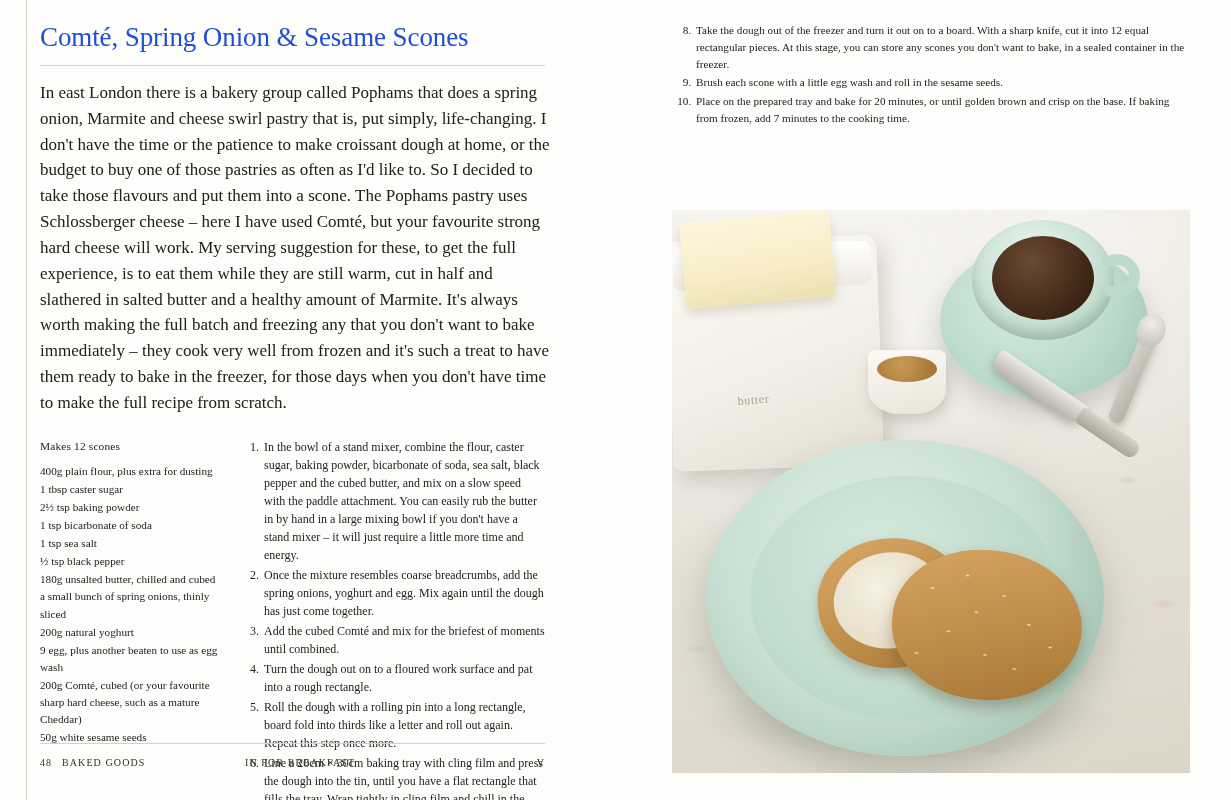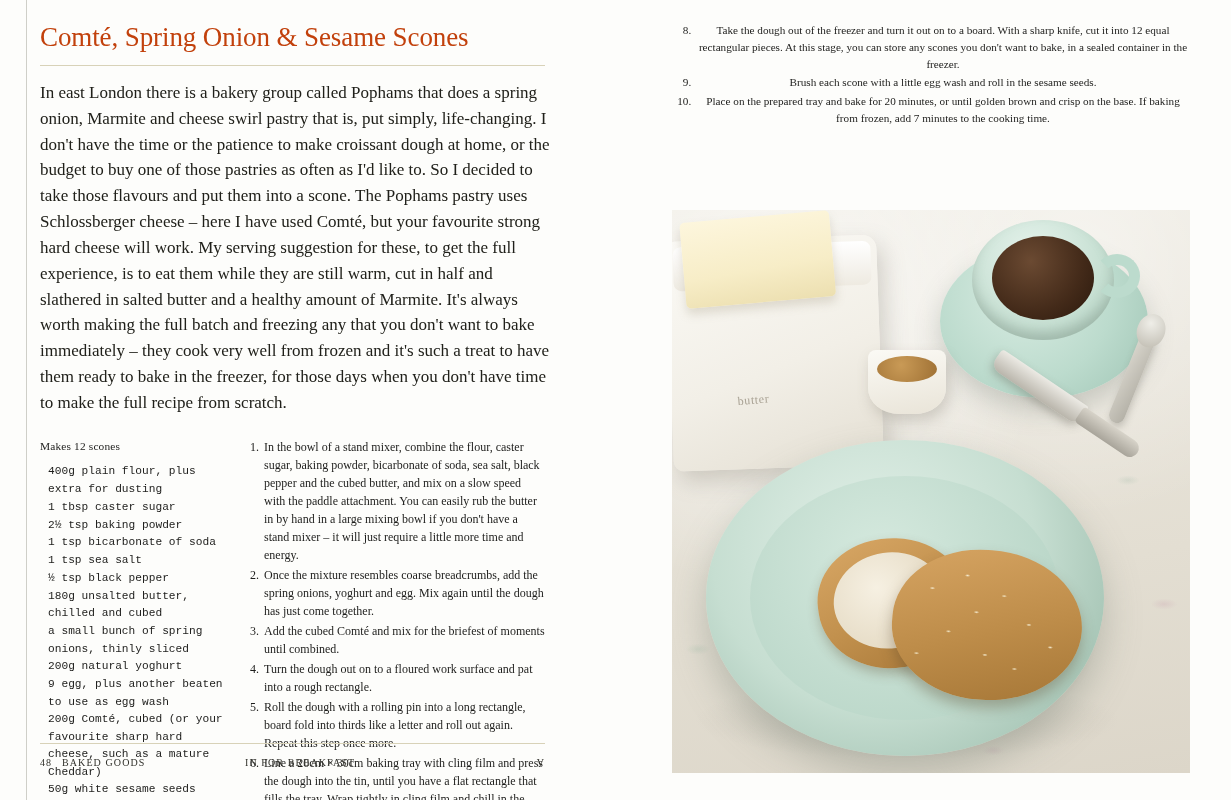--- a/index.html
+++ b/index.html
@@ -27,21 +27,21 @@
     left: 40px; top: 22px;
     width: 510px;
     height: 756px;
   }
   .recipe-title {
     font-family: "Liberation Serif", serif;
     font-size: 27px;
     font-weight: 400;
     letter-spacing: -0.1px;
     margin: 0 0 12px 0;
-    color: #c2410c;
+    color: #1d4ed8;
   }
   .title-rule {
     width: 505px; height: 1px;
     background: #d8d2b8;
     margin-bottom: 14px;
   }
   .intro {
     font-size: 17px;
     line-height: 1.52;
     margin: 0;
@@ -58,21 +58,21 @@
     font-size: 11.2px;
     line-height: 1.55;
   }
   .makes {
     font-size: 11.4px;
     margin-bottom: 8px;
     letter-spacing: 0.15px;
   }
   .ing-list {
     list-style: none;
-    margin: 8px; padding: 0; font-family: Liberation Mono, monospace;
+    margin: 0; padding: 0;
   }
   .ing-list li {
     margin-bottom: 0.5px;
     padding-left: 0;
   }
   .col-method {
     width: 300px;
     font-size: 12px;
     line-height: 1.5;
   }
@@ -111,21 +111,20 @@
     height: 756px;
   }
   .right-method {
     width: 518px;
     font-size: 11.2px;
     line-height: 1.5;
   }
   ol.method-cont {
     margin: 0; padding: 0 0 0 22px;
     list-style-position: outside;
-    text-align: center;
   }
   ol.method-cont li {
     margin-bottom: 2px;
     padding-left: 2px;
   }
   .photo-wrap {
     position: absolute;
     left: 0; top: 188px;
     width: 518px; height: 563px;
     overflow: hidden;

